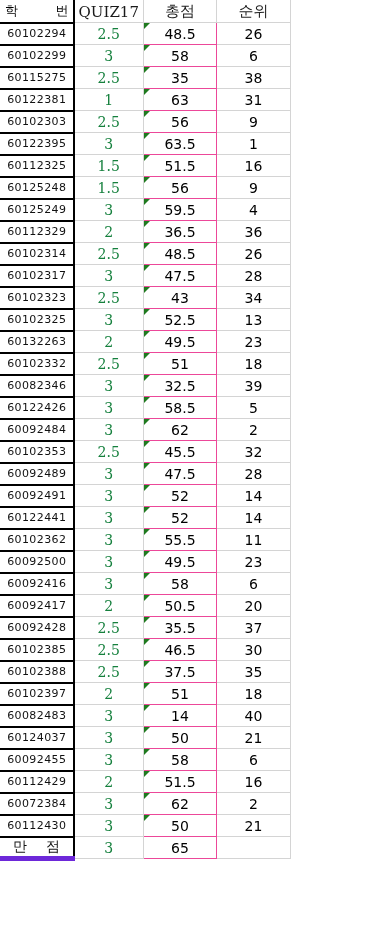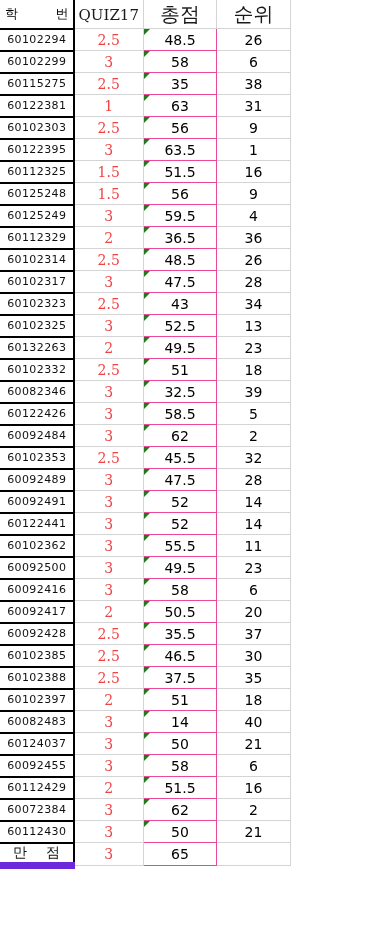--- a/index.html
+++ b/index.html
@@ -56,48 +56,48 @@
   .hdr-plain {
     border: 1px solid #d4d4d4;
     border-top-color: #ffffff;
     font-family: "DejaVu Serif", serif;
     font-size: 15px;
     color: #1a1a1a;
     text-align: center;
   }
   .hdr-plain.kr {
     font-family: "DejaVu Sans", sans-serif;
-    font-size: 20px;
+    font-size: 15px;
   }
 
   
   .cell-id {
     border-left: 1px solid #ffffff;
     border-right: 2px solid #000000;
     border-top: 2px solid #000000;
     border-bottom: 2px solid #000000;
     font-family: "DejaVu Sans", sans-serif;
     font-size: 11px;
     color: #111111;
     text-align: center;
     letter-spacing: 0.4px;
   }
   .cell-id.total-label {
     font-size: 14px;
     text-align: justify;
     text-align-last: justify;
     padding: 0 12px;
-    border-bottom: 7px solid #6d28d9;
+    border-bottom: 5px solid #6d28d9;
     margin-top: 33px;
   }
   .cell-quiz {
     border: 1px solid #d4d4d4;
     font-family: "DejaVu Serif", serif;
     font-size: 14px;
-    color: #ef4444;
+    color: #15803d;
     text-align: center;
     margin-left: 20px;
   }
   .cell-total {
     position: relative;
     border: 1px solid #ec4899;
     font-family: "DejaVu Sans", sans-serif;
     font-weight: bold;
     font-size: 14px;
     color: #000000;

